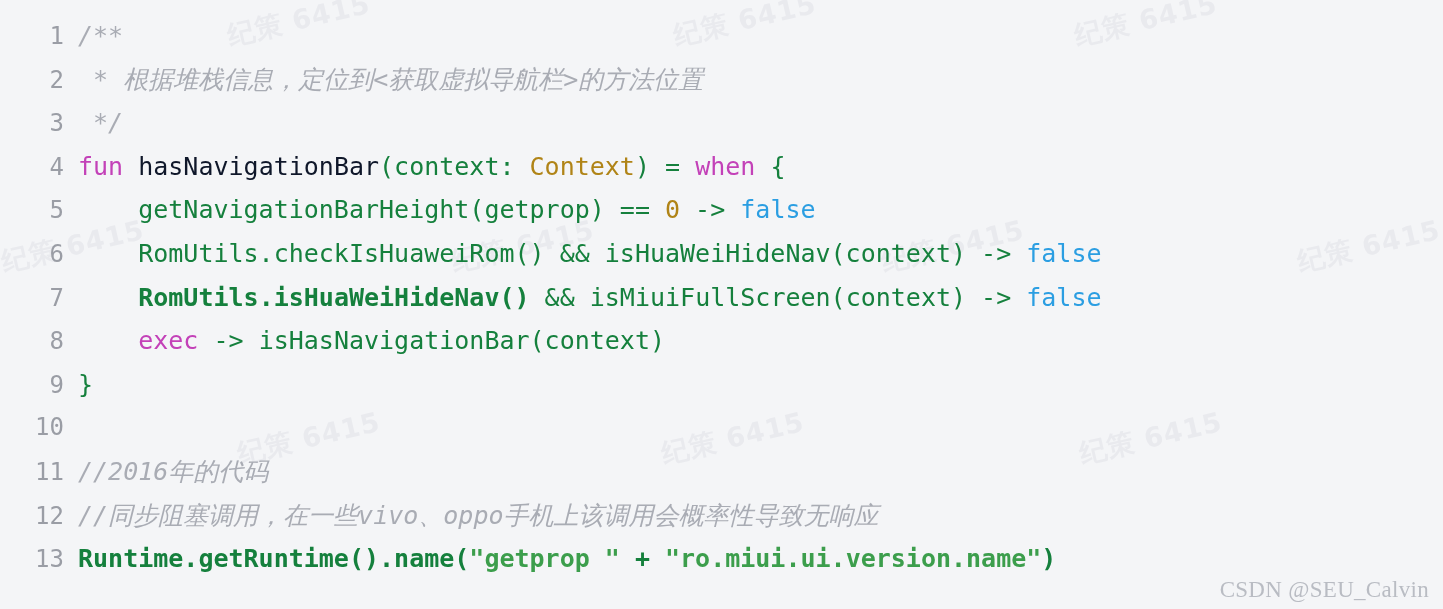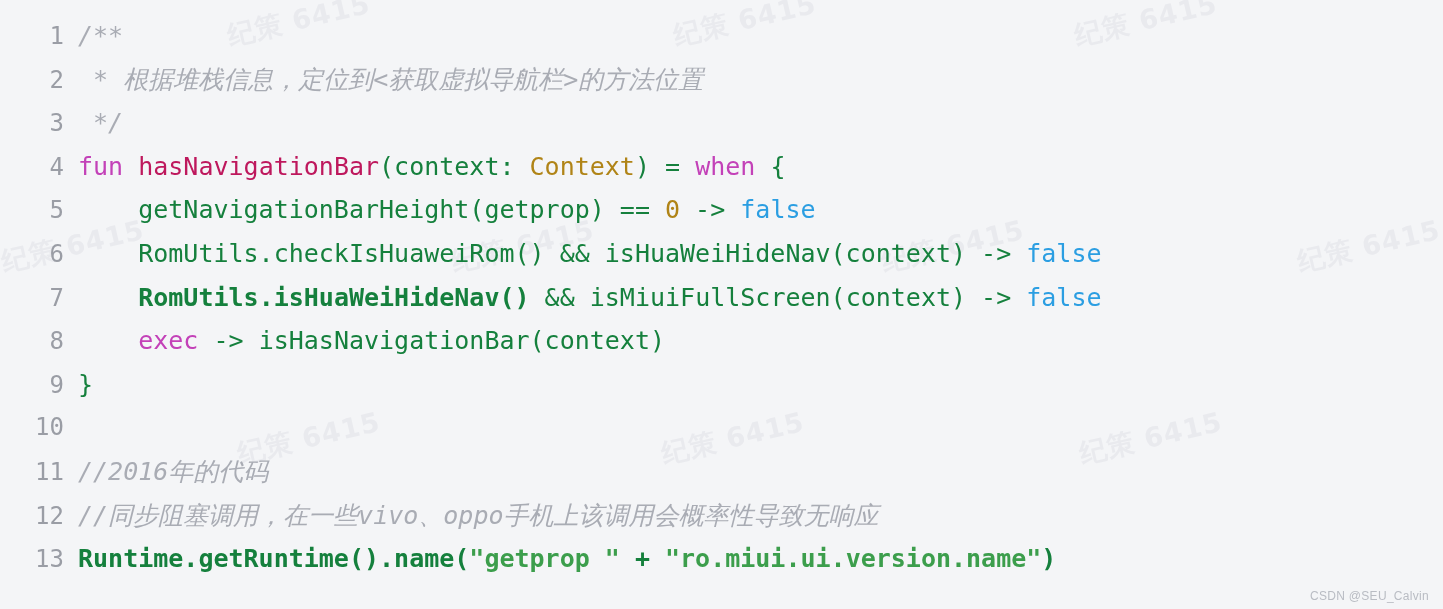--- a/index.html
+++ b/index.html
@@ -65,36 +65,36 @@
     flex: 1 1 auto;
     font-family: "DejaVu Sans Mono", monospace;
     font-size: 25px;
     color: #2b2d33;
     white-space: pre;
   }
 
   
   .t-comment  { color: #a9acb4; font-style: italic; }
   .t-keyword  { color: #c341b8; }
-  .t-func     { color: #be185d; }
+  .t-func     { color: #0f172a; }
   .t-type     { color: #b08417; }
   .t-num      { color: #b08417; }
   .t-bool     { color: #2b9ee2; }
   .t-string   { color: #3c9e4c; }
   .t-plain    { color: #15803d; }
   .t-bold     { font-weight: 700; }
 
   
   #csdn-watermark {
     position: absolute;
     right: 14px;
     bottom: 6px;
     z-index: 2;
-    font-family: Liberation Sans, sans-serif;
-    font-size: 12px;
+    font-family: Liberation Serif, serif;
+    font-size: 23px;
     color: #b9bcc3;
     letter-spacing: 0.3px;
     user-select: none;
   }
 </style>
 </head>
 <body>
 
 <div id="watermark-layer">
     <div class="wm" style="left: 226px; top: 2px;">纪策 6415</div>

